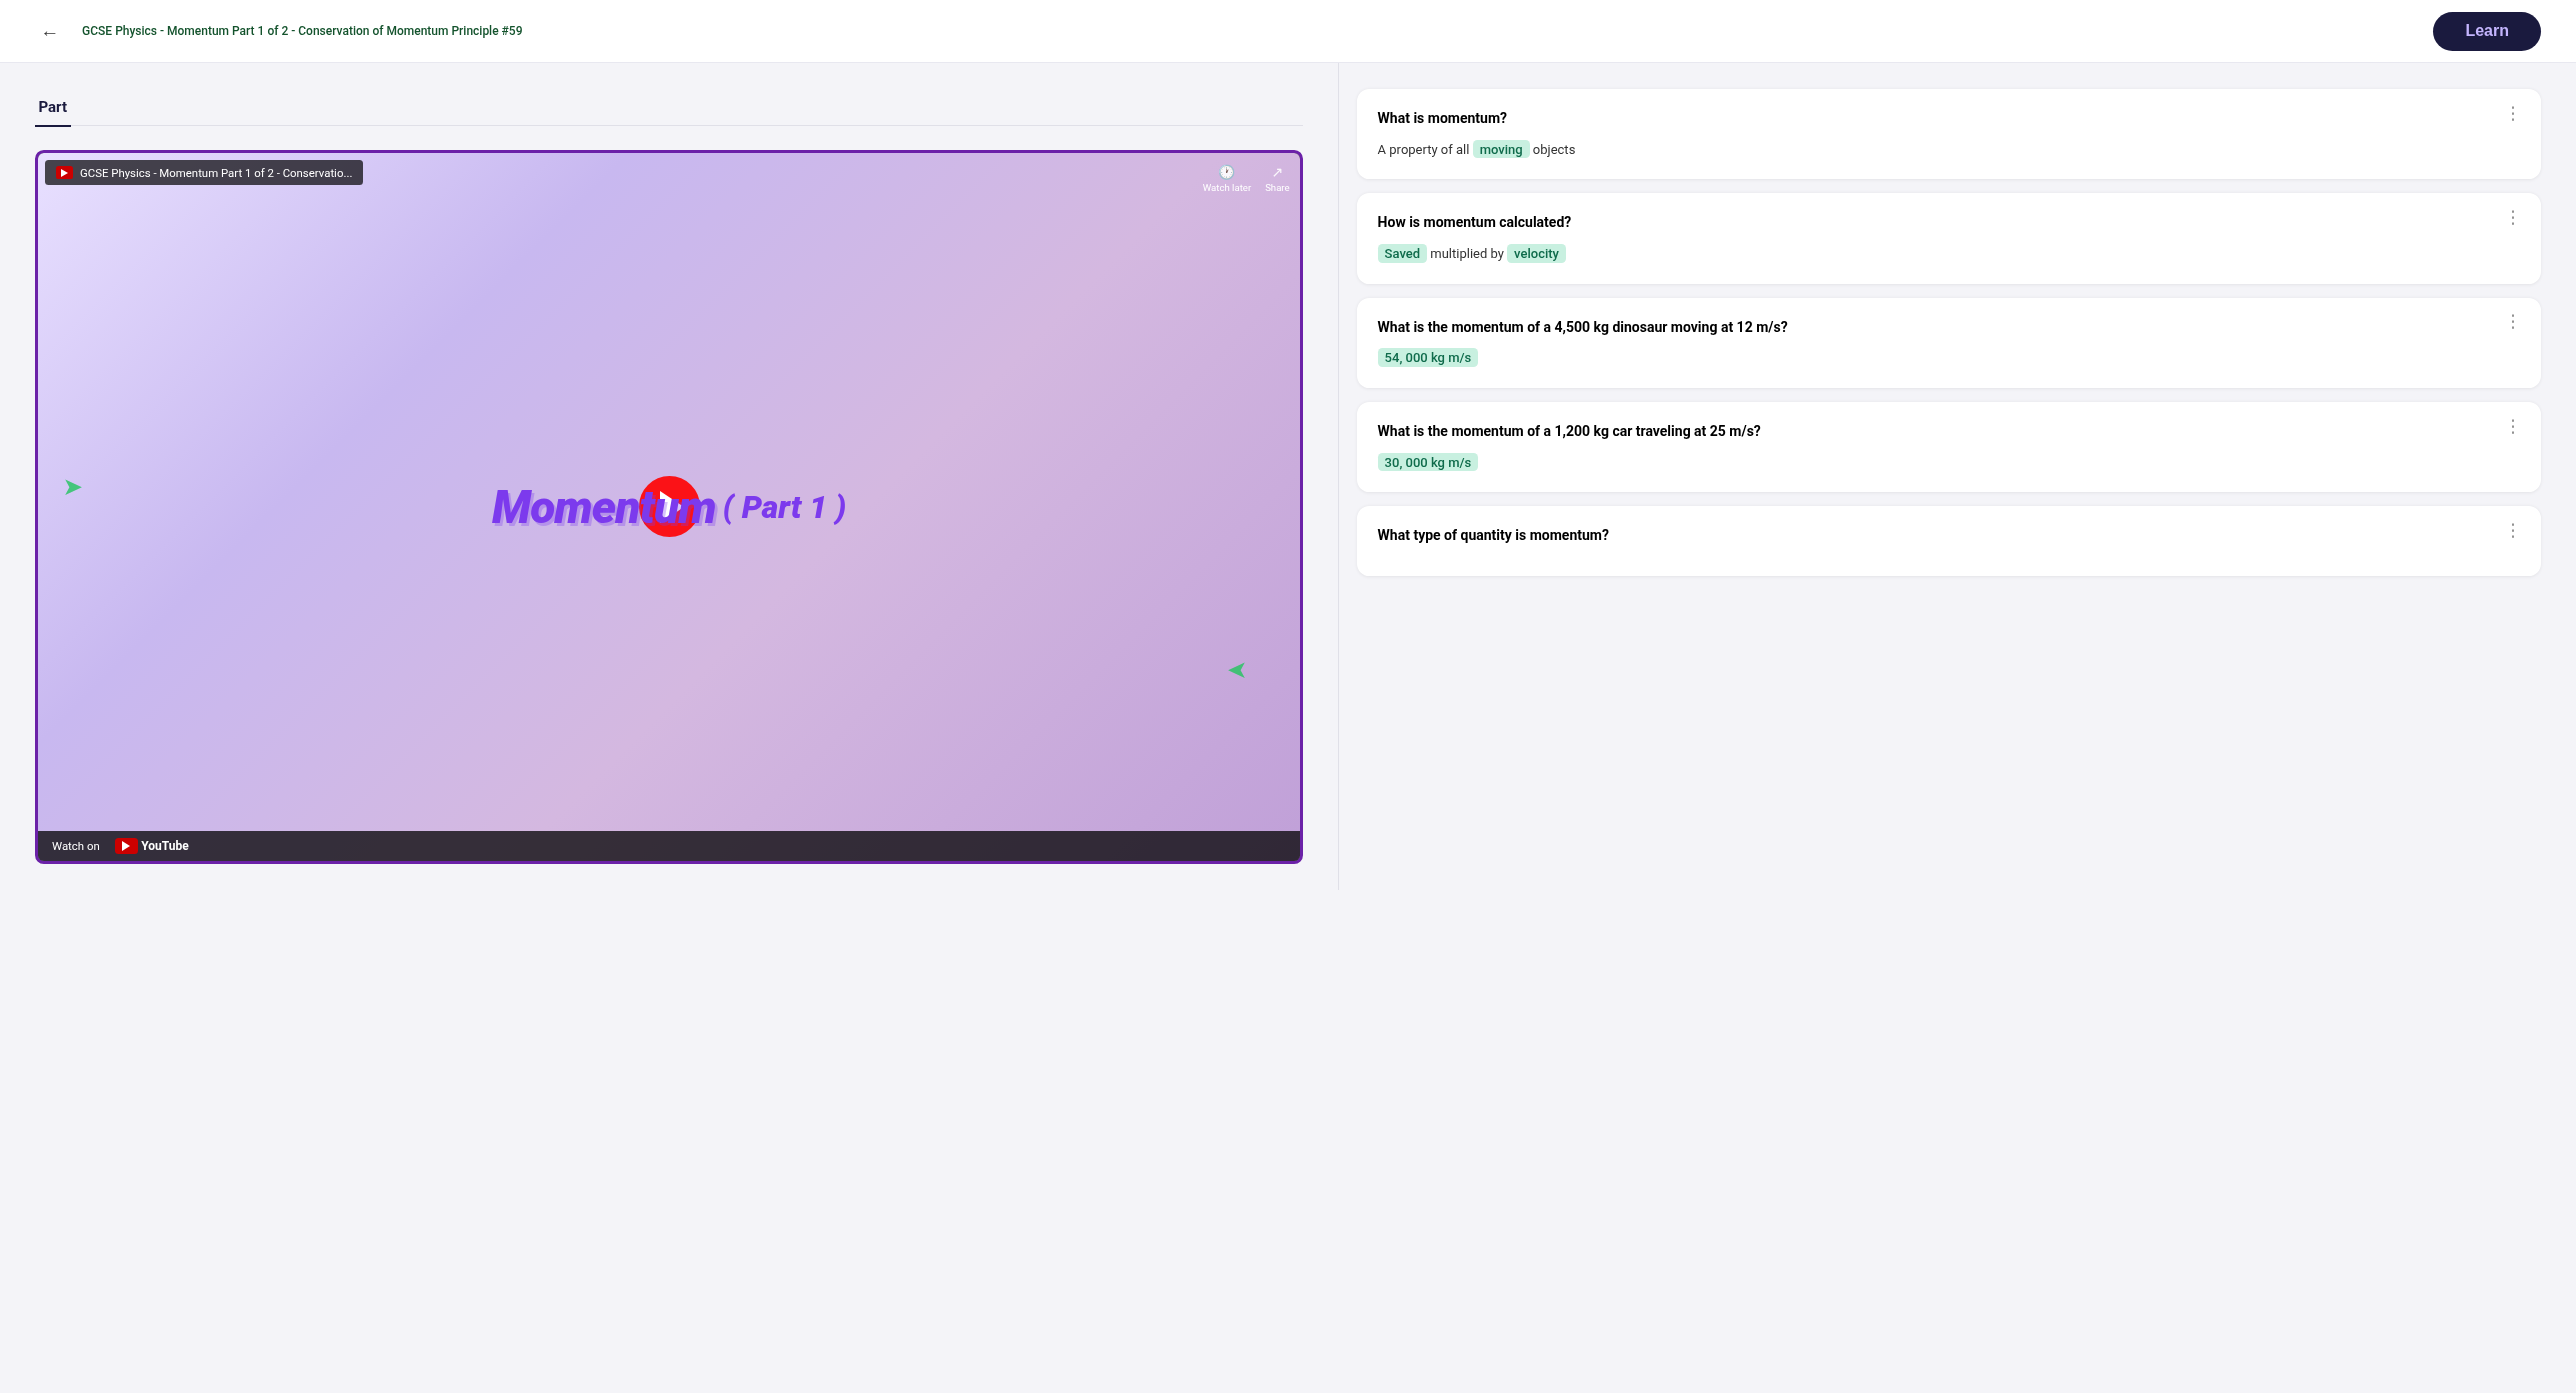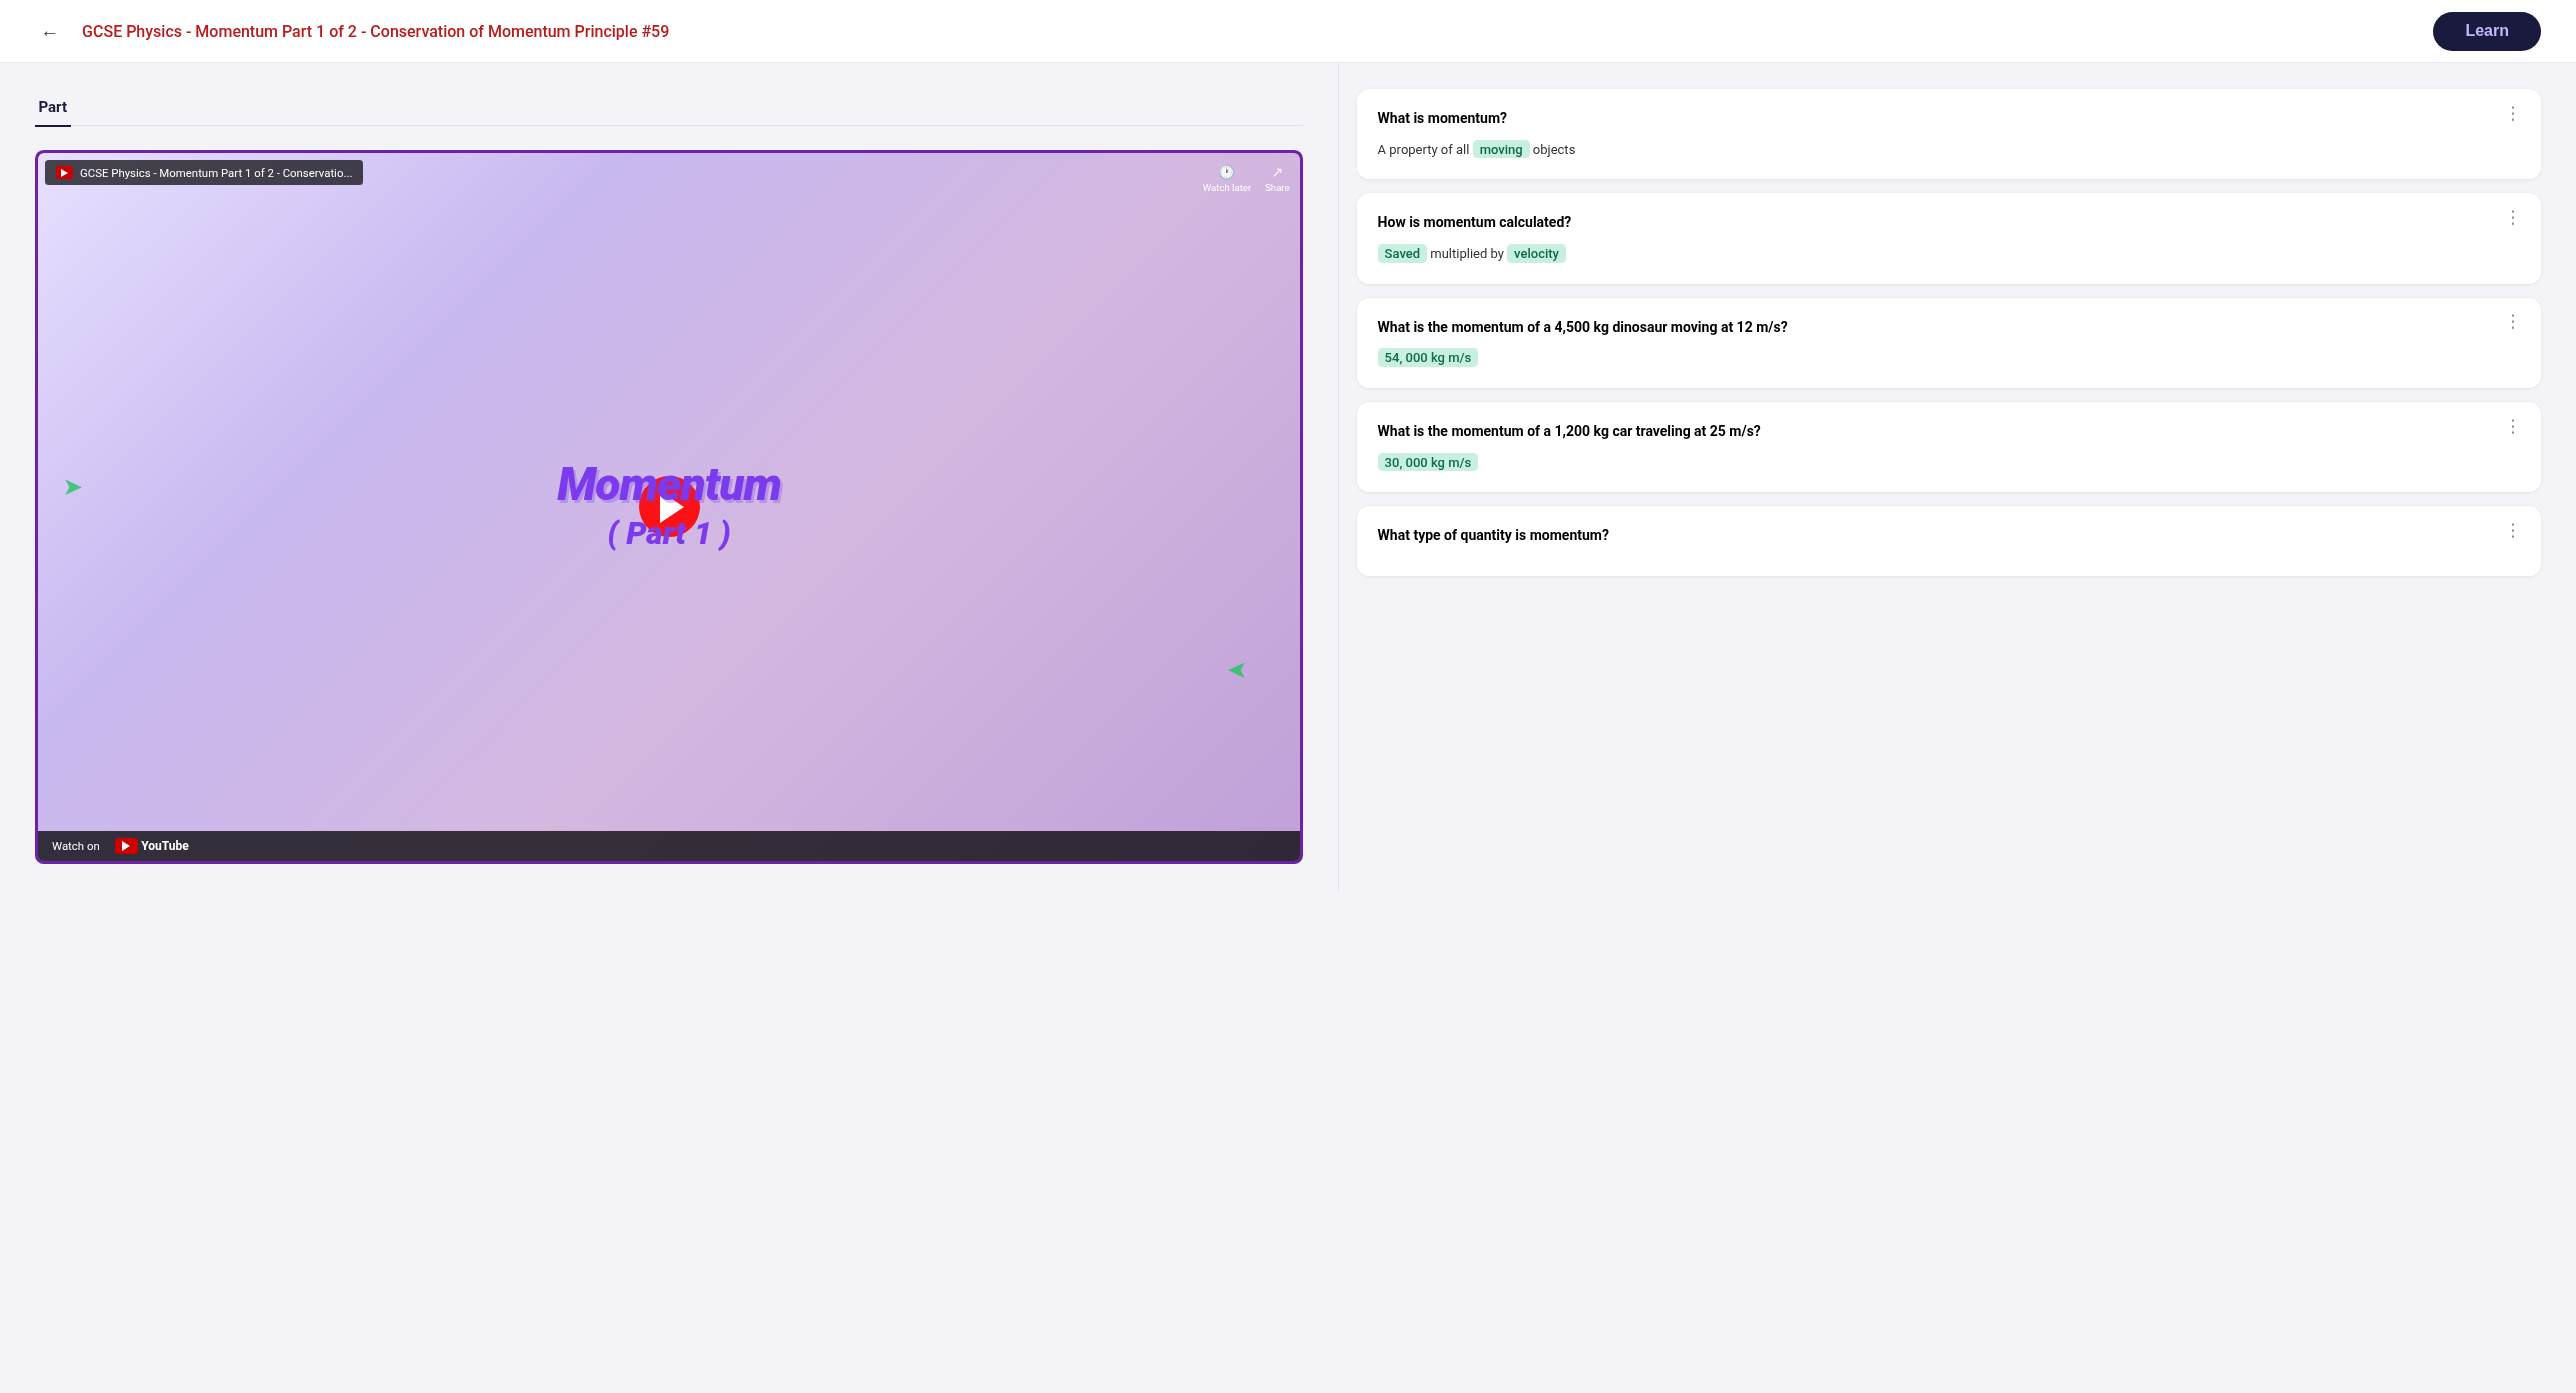--- a/index.html
+++ b/index.html
@@ -37,23 +37,23 @@
       border: none;
       cursor: pointer;
       font-size: 19px;
       color: #333;
       display: flex;
       align-items: center;
       padding: 5.3px;
     }
 
     .header-title {
-      font-size: 16px;
+      font-size: 12px;
       font-weight: 500;
-      color: #b91c1c;
+      color: #14532d;
     }
 
     .learn-btn {
       background: #1a1a3e;
       color: #c4b5fd;
       border: none;
       border-radius: 26px;
       padding: 10.5px 32px;
       font-size: 16px;
       font-weight: 600;
@@ -386,21 +386,21 @@
           <div class="ctrl-group">
             <span class="ctrl-icon">🕐</span>
             <span class="watch-later-label">Watch later</span>
           </div>
           <div class="ctrl-group">
             <span class="ctrl-icon">↗</span>
             <span class="share-label">Share</span>
           </div>
         </div>
 
-        <div style="display:flex; flex-direction:column; align-items:center; gap:7px; position:relative; z-index:1;">
+        <div style="display:flex; align-items:center; gap:7px; position:relative; z-index:1;">
           <div class="momentum-text">Momentum</div>
           <div class="part1-text">( Part 1 )</div>
         </div>
 
         <div class="deco-arrow-right">➤</div>
         <div class="deco-arrow-left">➤</div>
 
         <div class="play-btn"></div>
 
         <div class="watch-on-bar">

